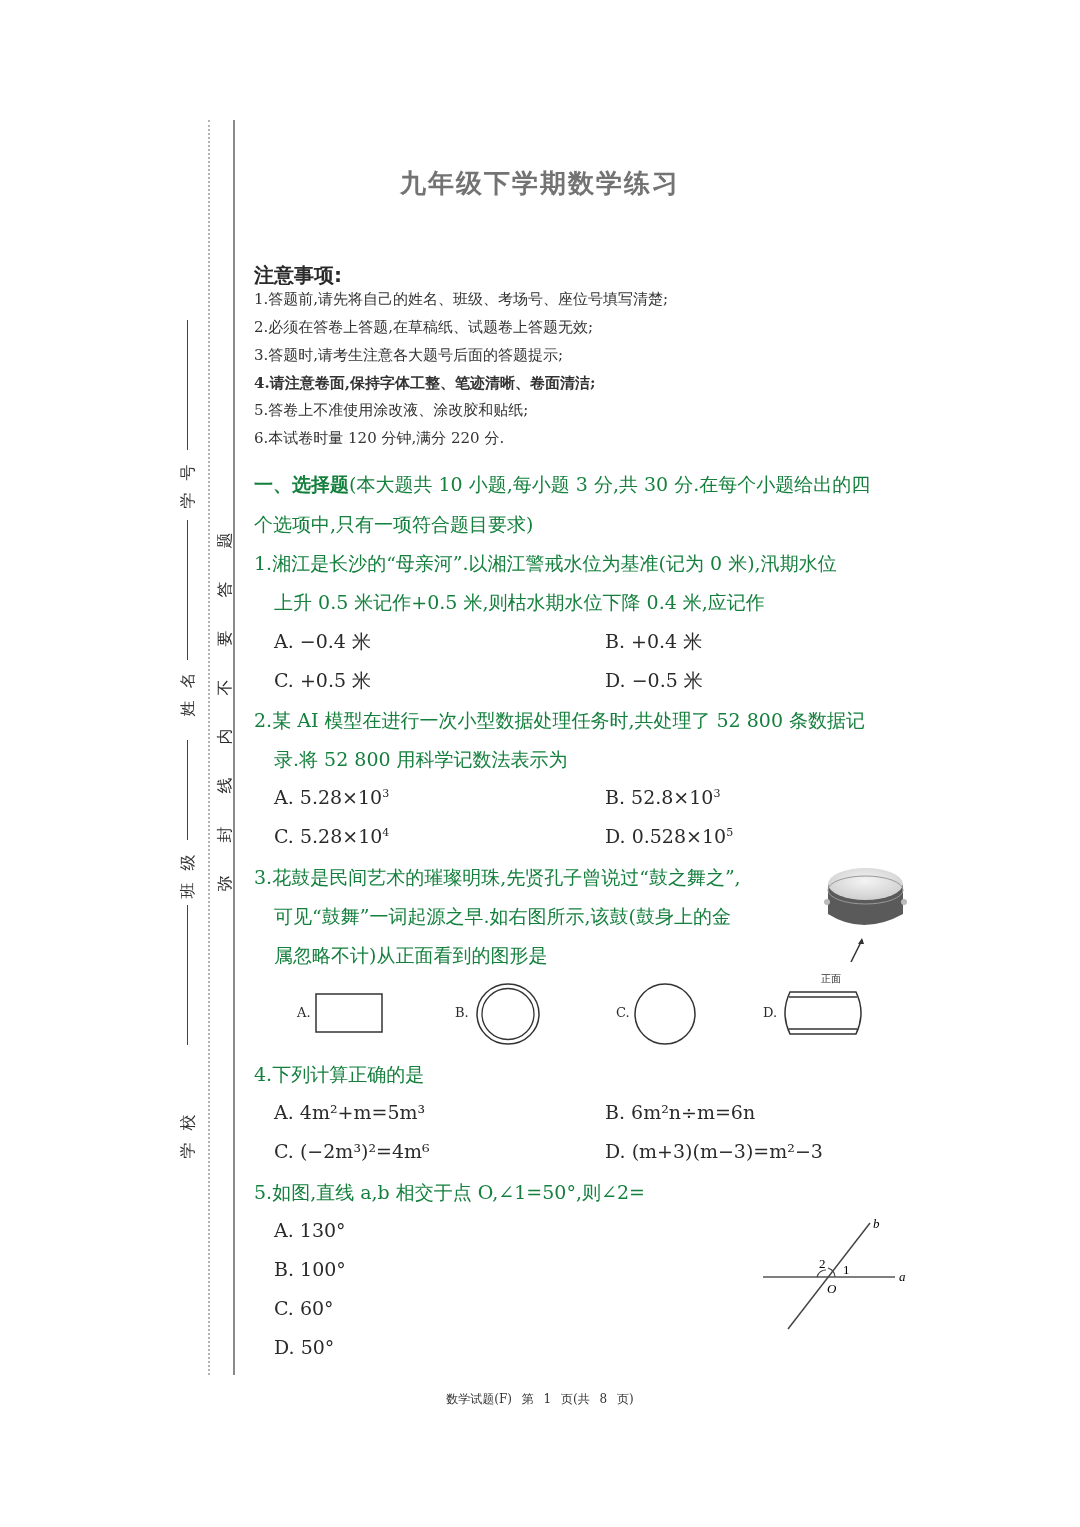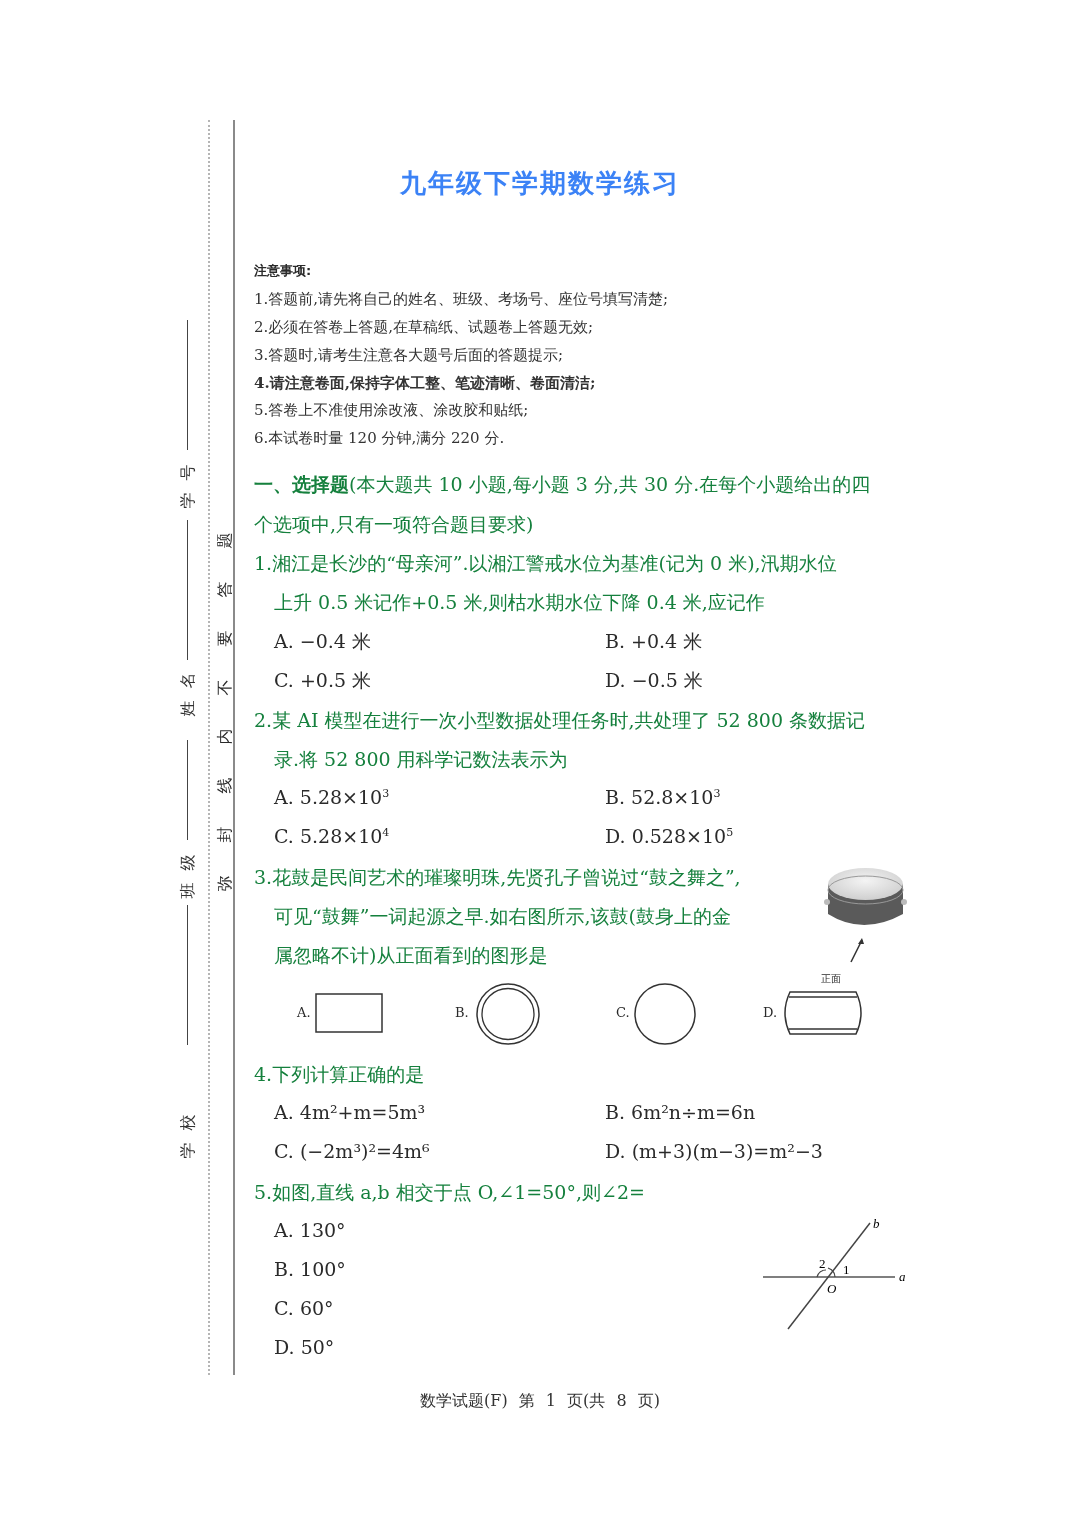--- a/index.html
+++ b/index.html
@@ -5,29 +5,29 @@
   html, body { margin:0; padding:0; background:#ffffff; }
   body { width:1080px; height:1527px; position:relative; overflow:hidden;
          font-family:"DejaVu Serif","Liberation Serif",serif; color:#2a2a2a; }
   .abs { position:absolute; }
   
   .dotline { position:absolute; left:208px; top:120px; width:0; height:1255px; border-left:2px dotted #b5b5b5; }
   .solidline { position:absolute; left:233px; top:120px; width:2px; height:1255px; background:#8a8a8a; }
   .vlabel { position:absolute; font-size:16px; color:#333; transform:rotate(-90deg); transform-origin:center; white-space:nowrap; letter-spacing:12px; }
   .vline { position:absolute; left:187px; width:1px; background:#444; }
   
-  .title { position:absolute; left:0; width:1080px; top:166px; text-align:center; font-size:26px; font-weight:bold; letter-spacing:2px; color:#3b82f6; font-family:"DejaVu Sans","Liberation Sans",sans-serif; }
-  .notice-head { position:absolute; left:254px; top:262px; font-size:13px; font-weight:bold; font-family:"DejaVu Sans","Liberation Sans",sans-serif; }
+  .title { position:absolute; left:0; width:1080px; top:166px; text-align:center; font-size:26px; font-weight:bold; letter-spacing:2px; color:#737373; font-family:"DejaVu Sans","Liberation Sans",sans-serif; }
+  .notice-head { position:absolute; left:254px; top:262px; font-size:20px; font-weight:bold; font-family:"DejaVu Sans","Liberation Sans",sans-serif; }
   .notice { position:absolute; left:254px; font-size:15px; color:#333; }
   .line { position:absolute; left:254px; font-size:19px; color:#15803d; white-space:nowrap; }
   .line.ind { left:274px; }
   .bold { font-weight:bold; font-family:"DejaVu Sans","Liberation Sans",sans-serif; }
   .opt { position:absolute; font-size:19px; white-space:nowrap; }
   sup { font-size:11px; vertical-align:7px; }
-  .footer { position:absolute; left:0; width:1080px; top:1391px; text-align:center; font-size:16px; color:#333; word-spacing:6px; }
+  .footer { position:absolute; left:0; width:1080px; top:1391px; text-align:center; font-size:12px; color:#333; word-spacing:6px; }
   .shape-label { position:absolute; font-size:13px; }
 </style>
 </head>
 <body>
 
 <div class="dotline"></div>
 <div class="solidline"></div>
 
 <div class="vlabel" style="left:160px;top:470px;">学号</div>
 <div class="vline" style="top:320px;height:130px;"></div>

